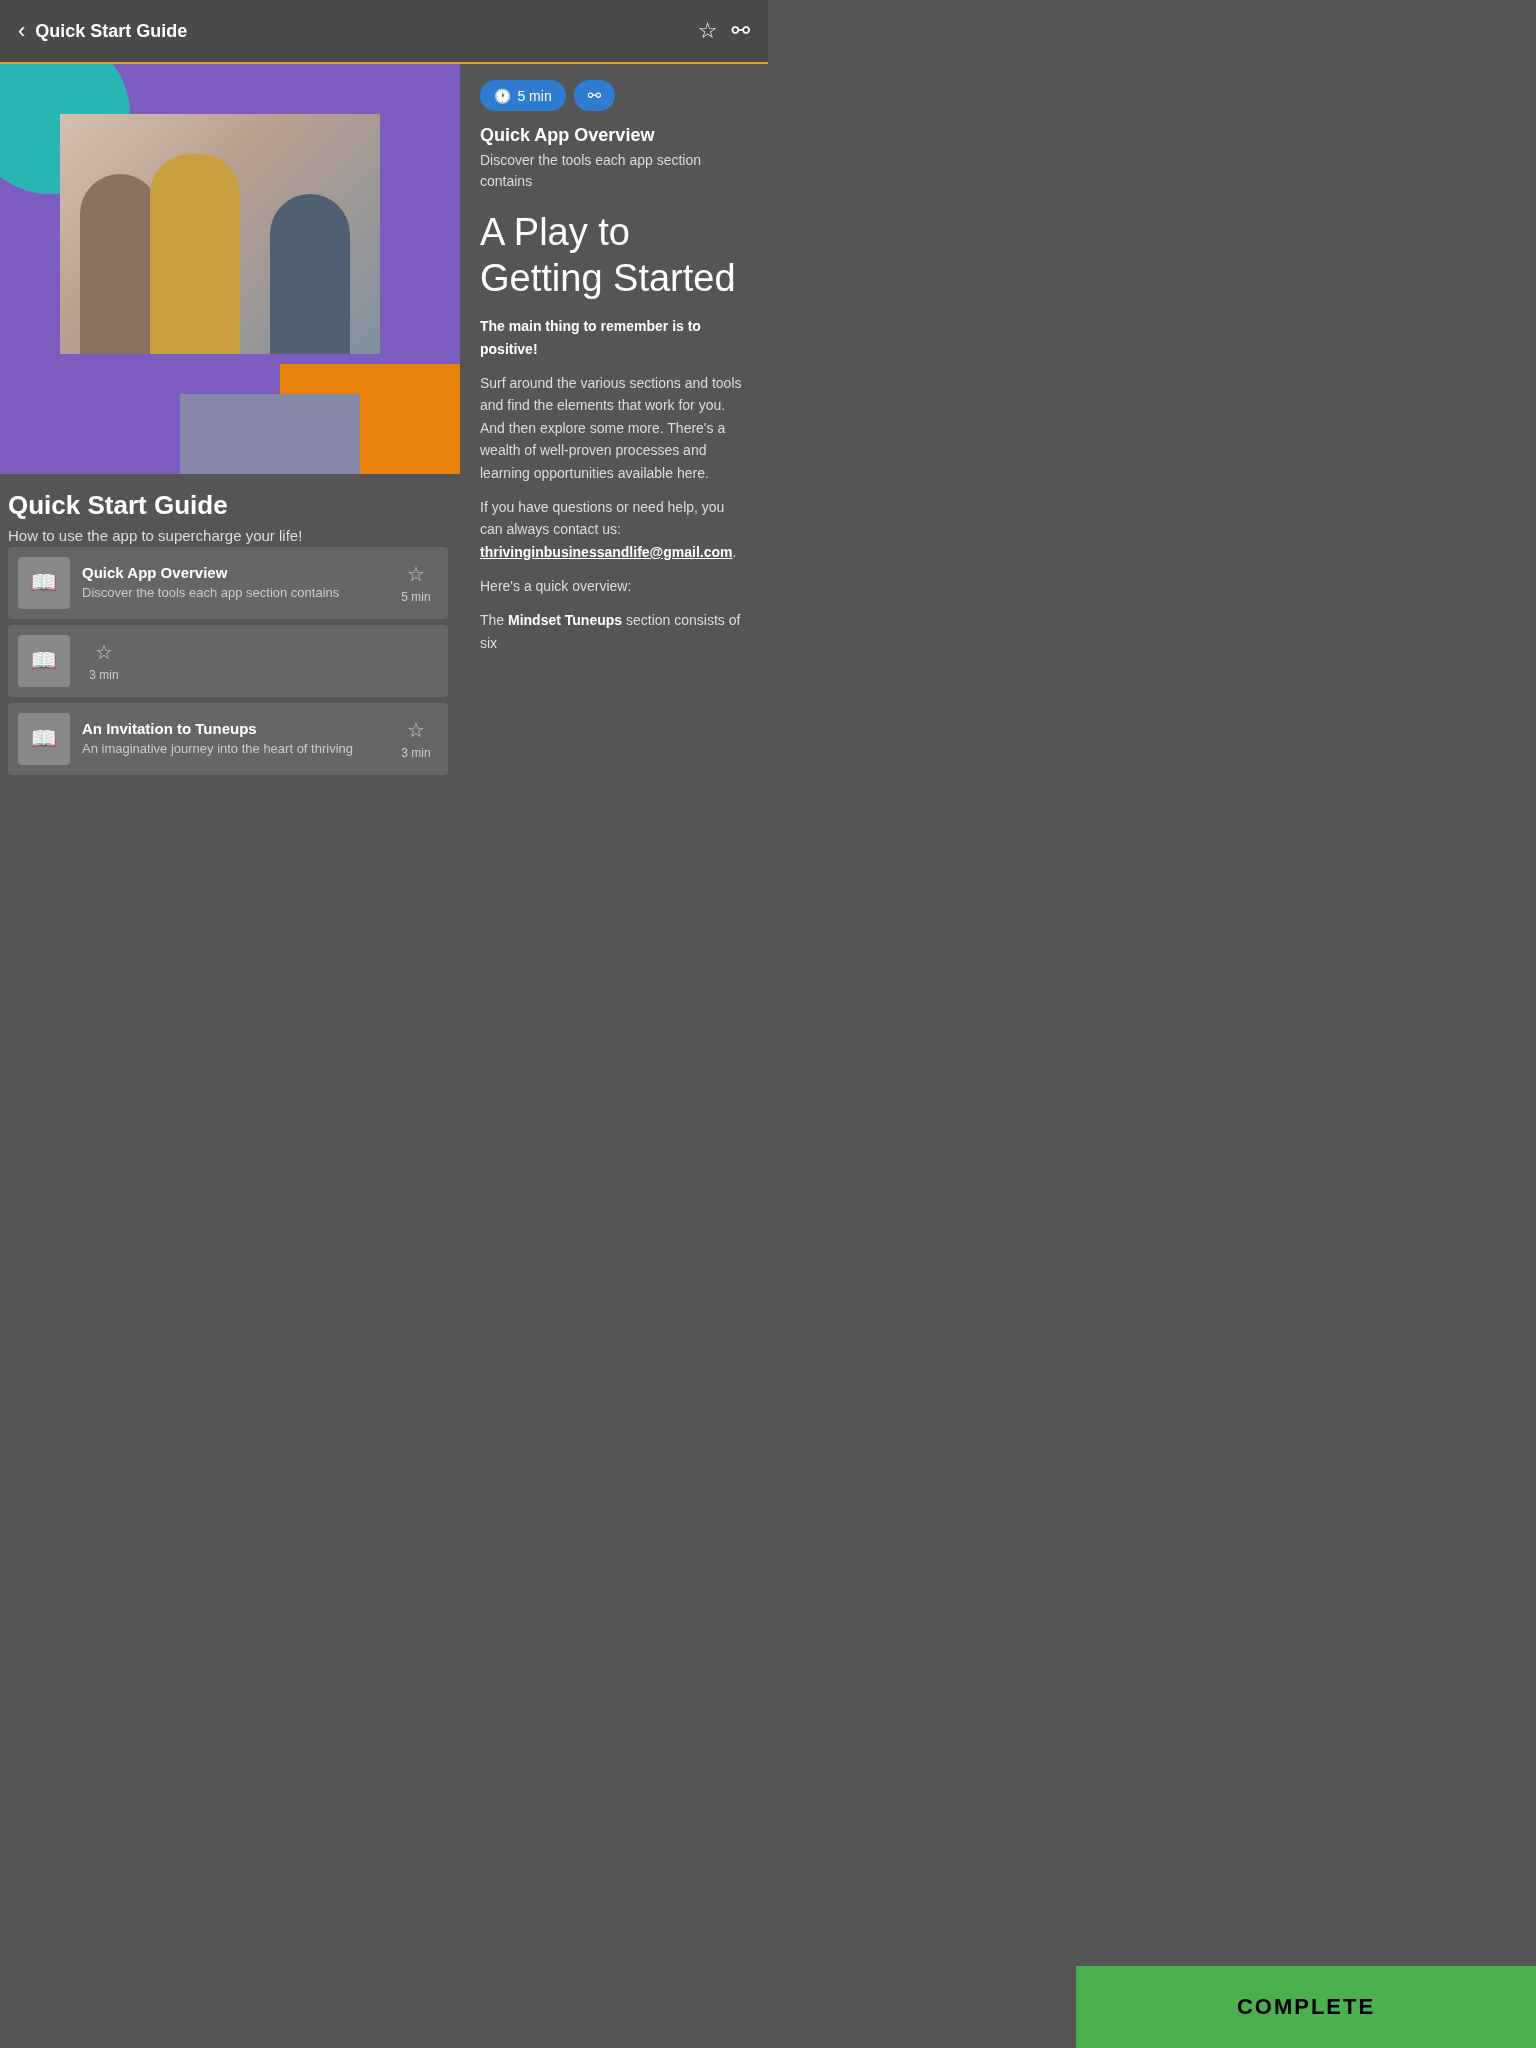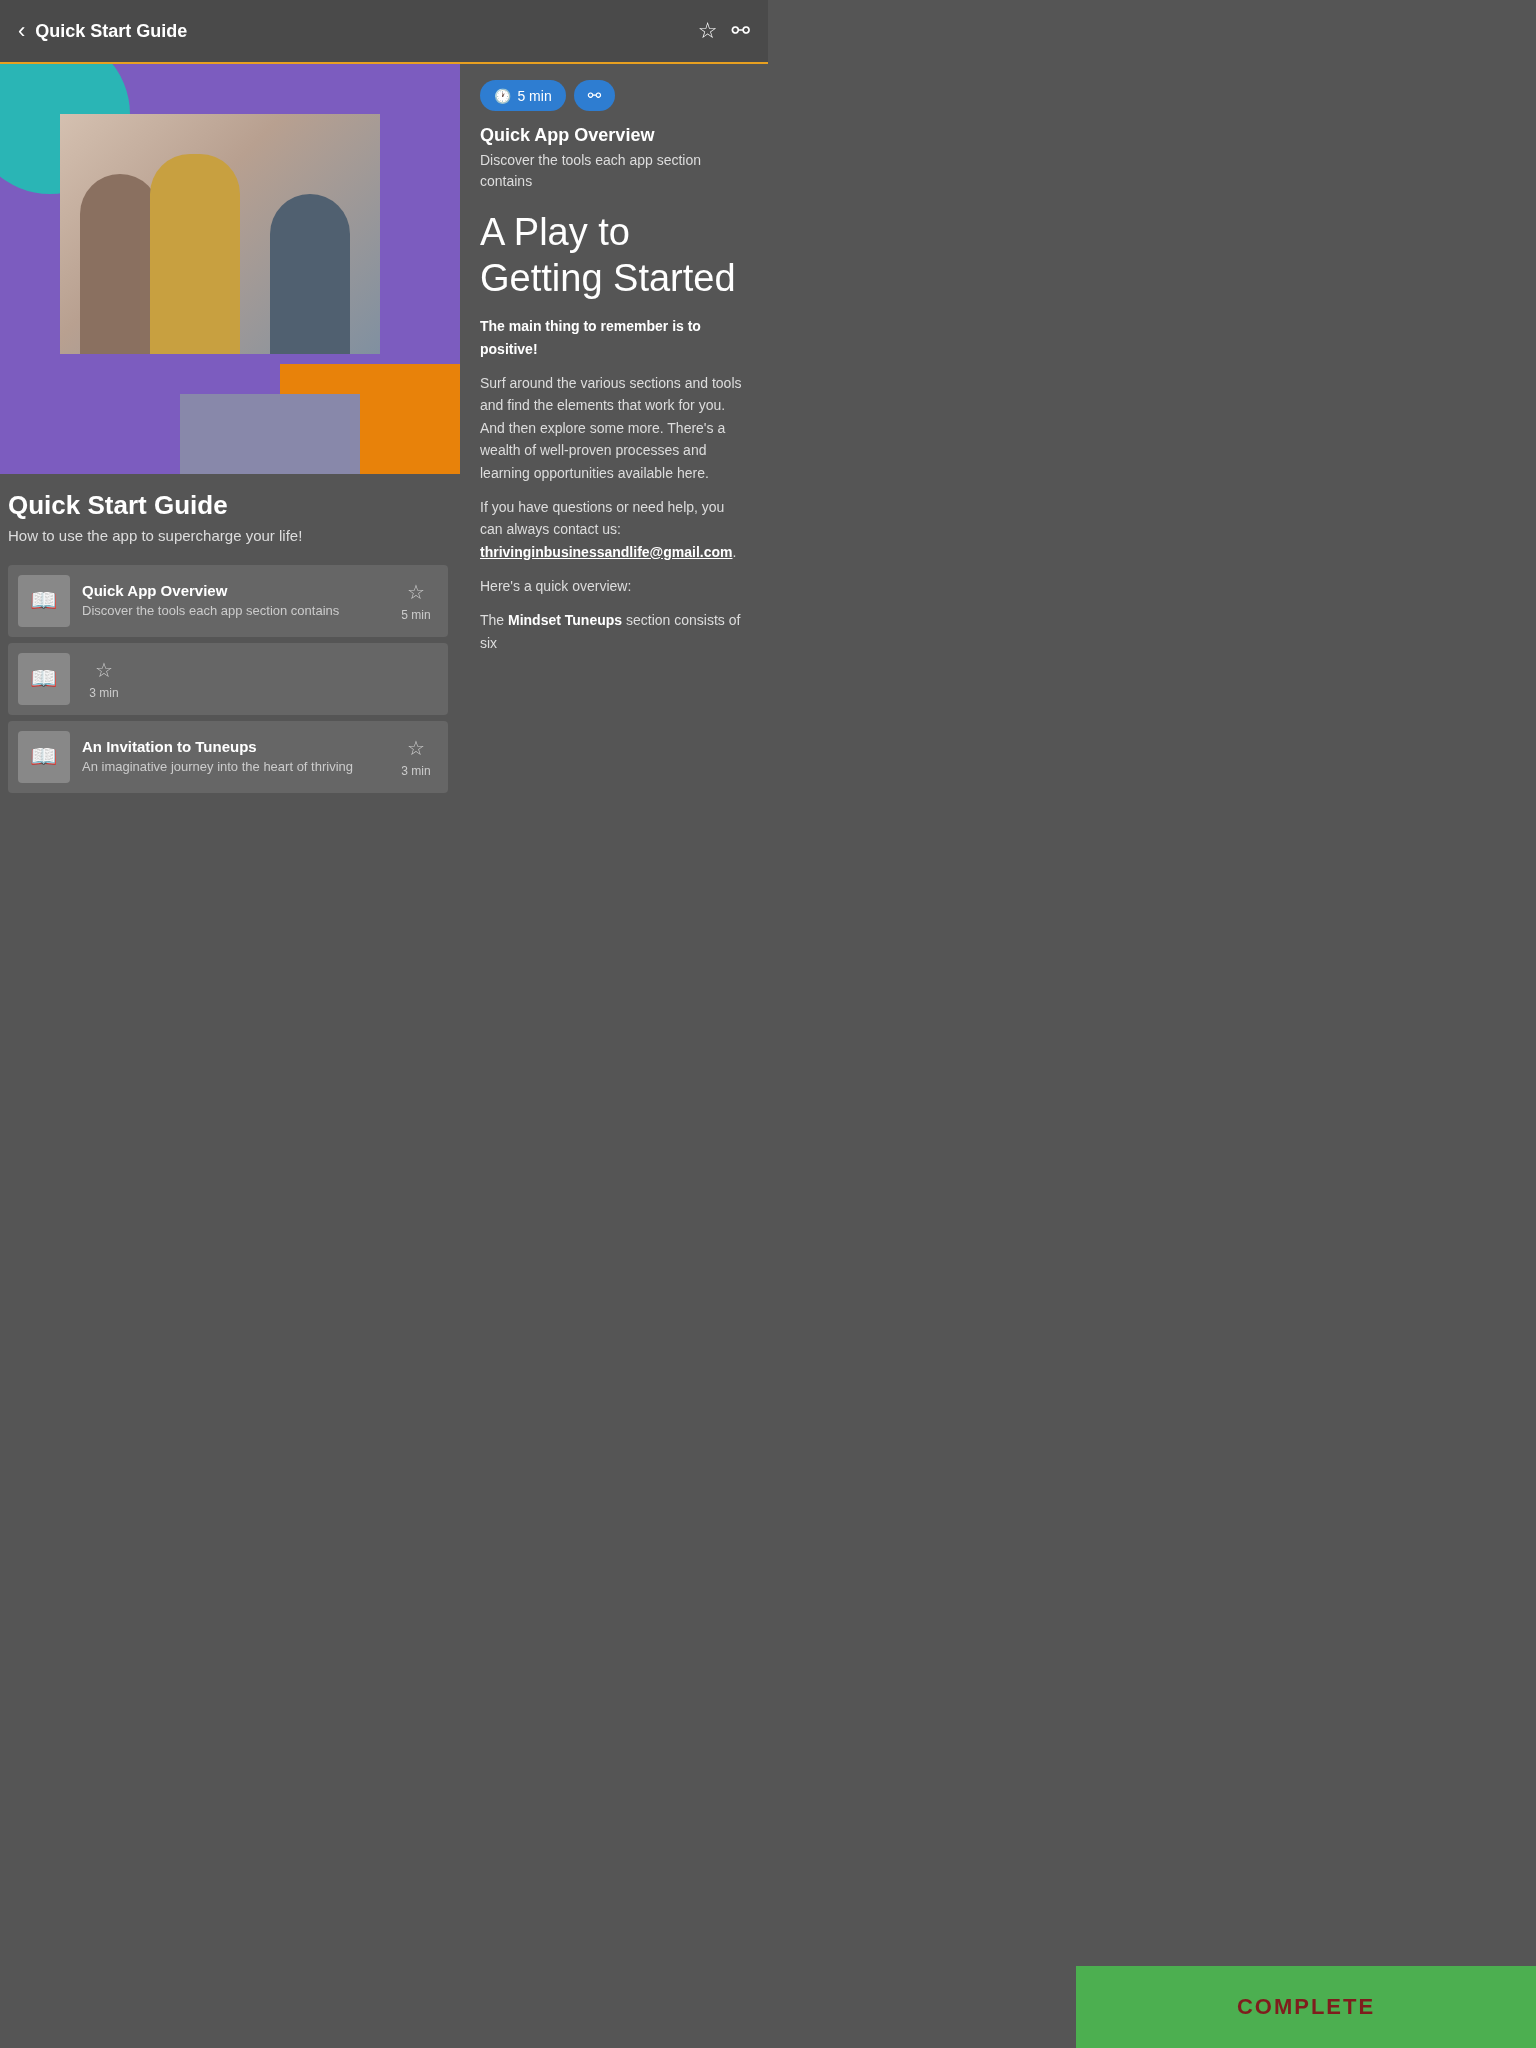--- a/index.html
+++ b/index.html
@@ -145,21 +145,21 @@
     }
     .guide-title {
       color: #fff;
       font-size: 26px;
       font-weight: 700;
       margin-bottom: 6px;
     }
     .guide-subtitle {
       color: #ddd;
       font-size: 15px;
-      margin-bottom: 21px;
+      margin-bottom: 3px;
     }
 
     
     .list-item {
       background: #666;
       border-radius: 4px;
       display: flex;
       align-items: center;
       padding: 10px 10px;
       margin-bottom: 6px;
@@ -278,21 +278,21 @@
       color: #fff;
     }
 
     
     .complete-btn {
       position: fixed;
       bottom: 0;
       right: 0;
       width: 460px;
       background: #4caf50;
-      color: #7f1d1d;
+      color: #000000;
       text-align: center;
       padding: 28px 20px;
       font-size: 22px;
       font-weight: 700;
       letter-spacing: 2px;
       cursor: pointer;
       border: none;
     }
   </style>
 </head>

